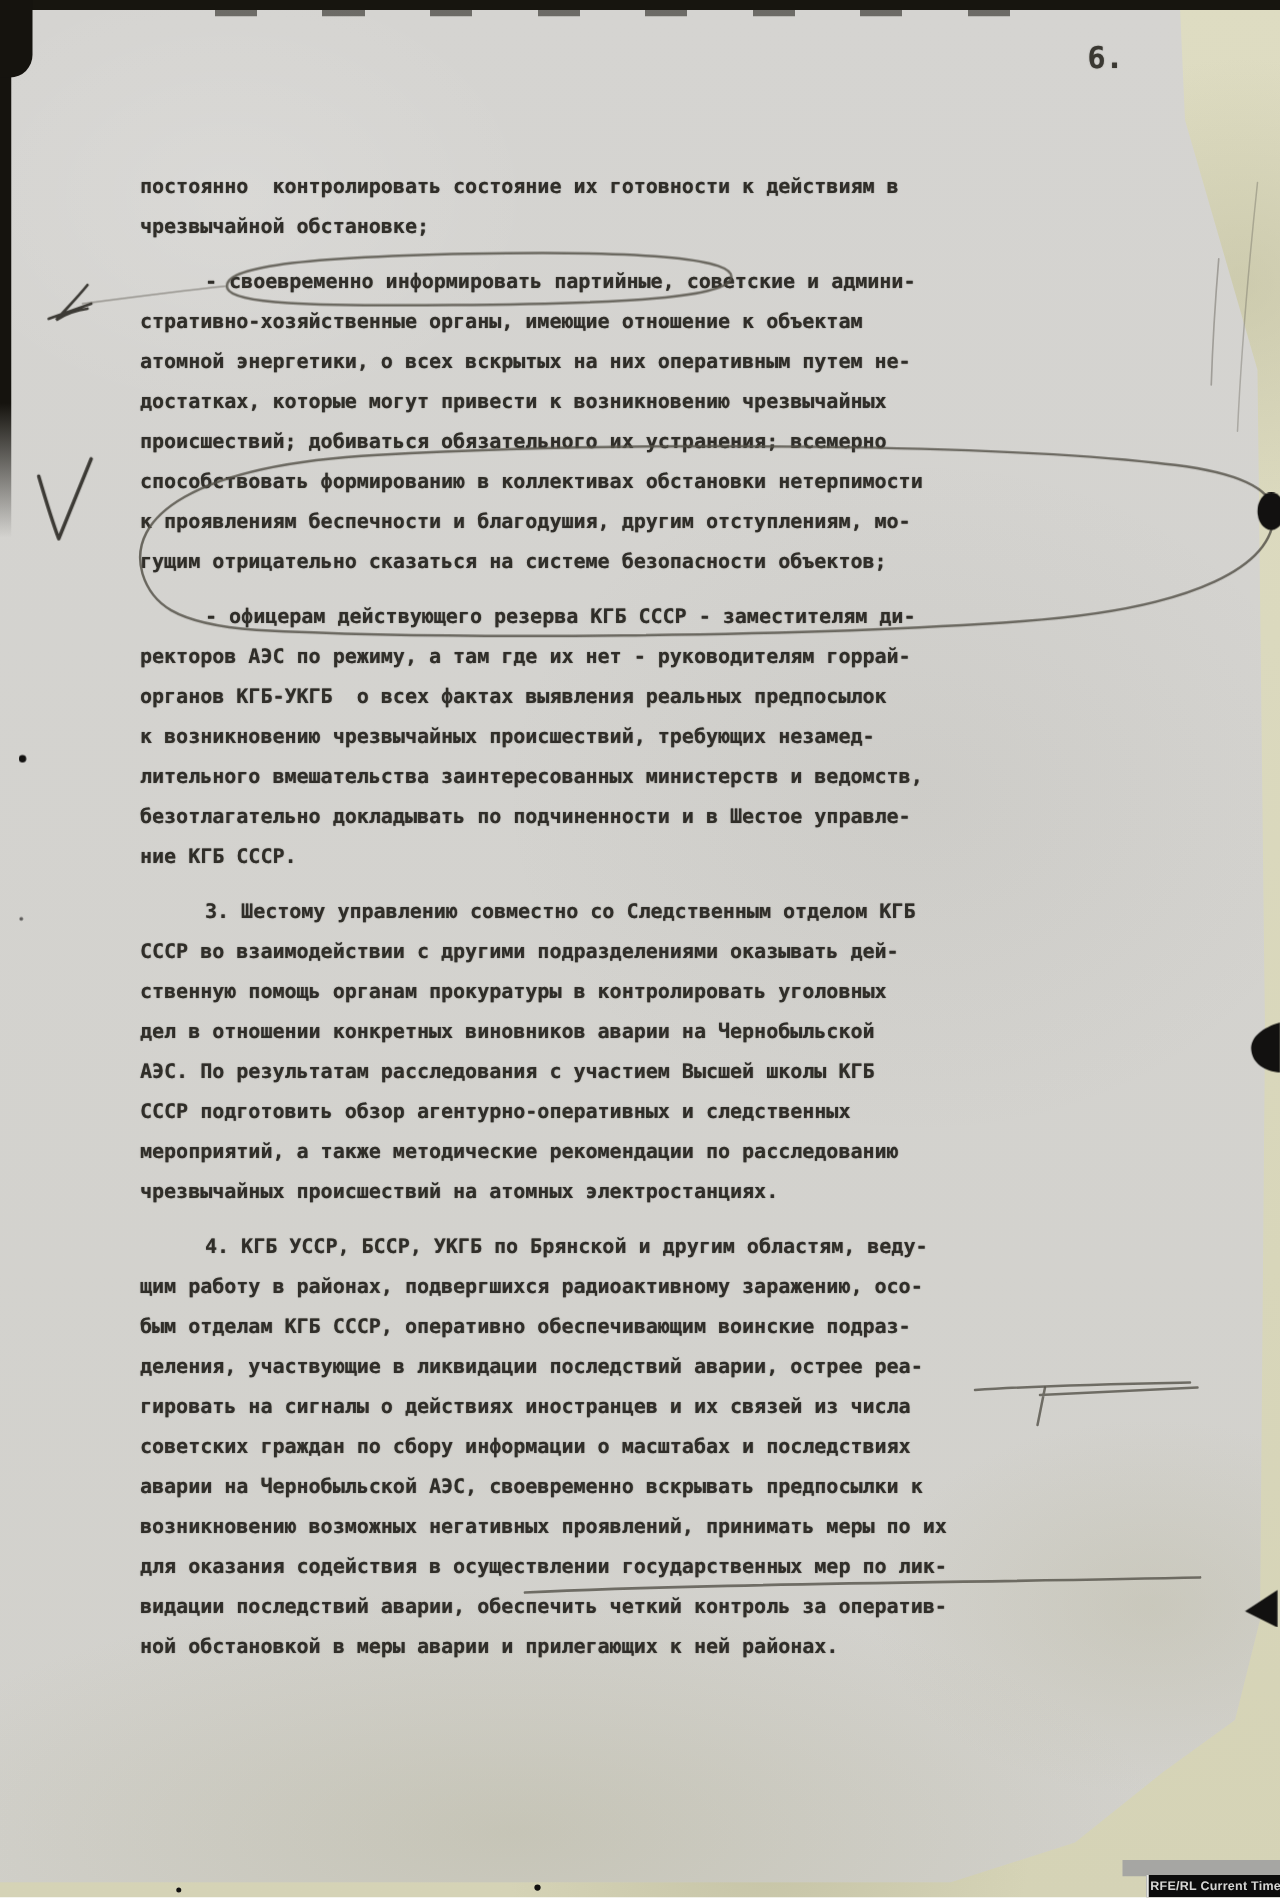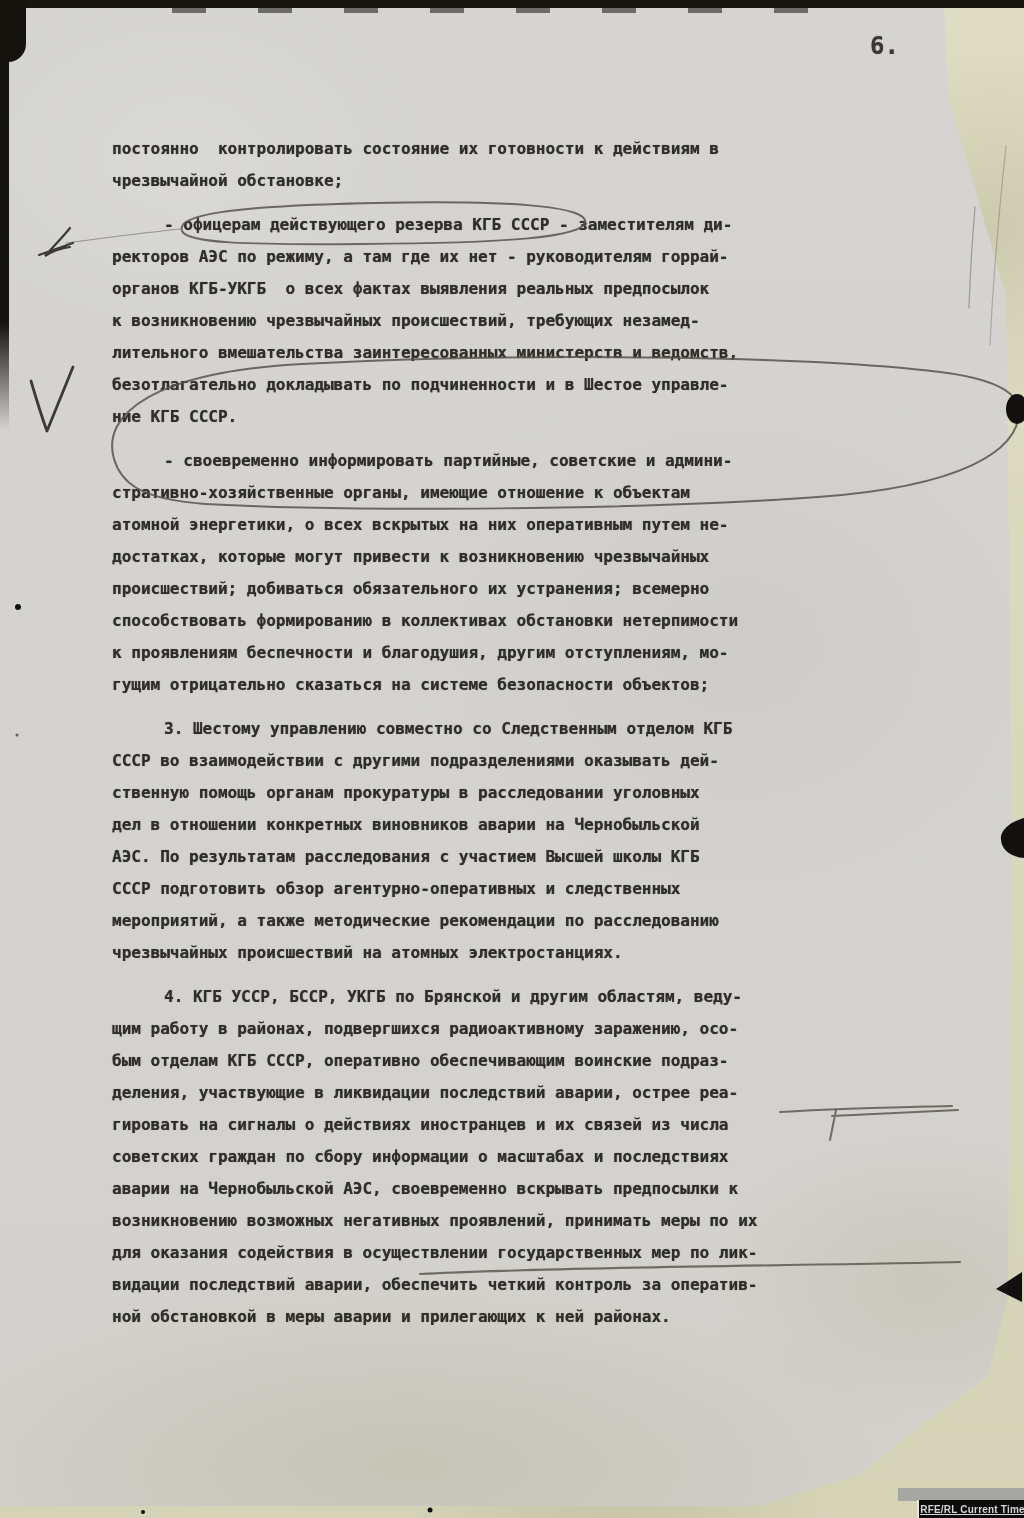--- a/index.html
+++ b/index.html
@@ -43,21 +43,21 @@
   .para.indent .tline:first-child{padding-left:52px;}
   .anno{position:absolute;left:0;top:0;pointer-events:none;}
   
   .wm-strip{position:absolute;left:898px;top:1488px;width:126px;height:13px;background:#a6a6a3;}
   .wm-box{
     position:absolute;left:917px;top:1500px;width:107px;height:18px;background:#0c0c0c;
     border-left:2px solid #e6e6e4;display:flex;align-items:center;justify-content:center;
   }
   .wm-text{
     font-family:"Liberation Sans",sans-serif;font-size:10px;font-weight:bold;color:#d6d6d4;
-    letter-spacing:.2px;white-space:nowrap;text-decoration:underline;
+    letter-spacing:.2px;white-space:nowrap;
   }
 </style>
 </head>
 <body>
 
 <div class="stage">
 
   <div class="page"></div>
 
   <div class="edge-top"></div>
@@ -66,42 +66,42 @@
   <div class="edge-corner"></div>
 
   <div class="pageno">6.</div>
 
   <div class="text-block">
       <div class="para">
         <div class="tline">постоянно  контролировать состояние их готовности к действиям в</div>
         <div class="tline">чрезвычайной обстановке;</div>
       </div>
       <div class="para indent">
-        <div class="tline">- офицерам действующего резерва КГБ СССР - заместителям ди-</div>
-        <div class="tline">ректоров АЭС по режиму, а там где их нет - руководителям горрай-</div>
-        <div class="tline">органов КГБ-УКГБ  о всех фактах выявления реальных предпосылок</div>
-        <div class="tline">к возникновению чрезвычайных происшествий, требующих незамед-</div>
-        <div class="tline">лительного вмешательства заинтересованных министерств и ведомств,</div>
-        <div class="tline">безотлагательно докладывать по подчиненности и в Шестое управле-</div>
-        <div class="tline">ние КГБ СССР.</div>
-      </div>
-      <div class="para indent">
         <div class="tline">- своевременно информировать партийные, советские и админи-</div>
         <div class="tline">стративно-хозяйственные органы, имеющие отношение к объектам</div>
         <div class="tline">атомной энергетики, о всех вскрытых на них оперативным путем не-</div>
         <div class="tline">достатках, которые могут привести к возникновению чрезвычайных</div>
         <div class="tline">происшествий; добиваться обязательного их устранения; всемерно</div>
         <div class="tline">способствовать формированию в коллективах обстановки нетерпимости</div>
         <div class="tline">к проявлениям беспечности и благодушия, другим отступлениям, мо-</div>
         <div class="tline">гущим отрицательно сказаться на системе безопасности объектов;</div>
       </div>
       <div class="para indent">
+        <div class="tline">- офицерам действующего резерва КГБ СССР - заместителям ди-</div>
+        <div class="tline">ректоров АЭС по режиму, а там где их нет - руководителям горрай-</div>
+        <div class="tline">органов КГБ-УКГБ  о всех фактах выявления реальных предпосылок</div>
+        <div class="tline">к возникновению чрезвычайных происшествий, требующих незамед-</div>
+        <div class="tline">лительного вмешательства заинтересованных министерств и ведомств,</div>
+        <div class="tline">безотлагательно докладывать по подчиненности и в Шестое управле-</div>
+        <div class="tline">ние КГБ СССР.</div>
+      </div>
+      <div class="para indent">
         <div class="tline">3. Шестому управлению совместно со Следственным отделом КГБ</div>
         <div class="tline">СССР во взаимодействии с другими подразделениями оказывать дей-</div>
-        <div class="tline">ственную помощь органам прокуратуры в расследовании уголовных</div>
+        <div class="tline">ственную помощь органам прокуратуры в контролировать уголовных</div>
         <div class="tline">дел в отношении конкретных виновников аварии на Чернобыльской</div>
         <div class="tline">АЭС. По результатам расследования с участием Высшей школы КГБ</div>
         <div class="tline">СССР подготовить обзор агентурно-оперативных и следственных</div>
         <div class="tline">мероприятий, а также методические рекомендации по расследованию</div>
         <div class="tline">чрезвычайных происшествий на атомных электростанциях.</div>
       </div>
       <div class="para indent">
         <div class="tline">4. КГБ УССР, БССР, УКГБ по Брянской и другим областям, веду-</div>
         <div class="tline">щим работу в районах, подвергшихся радиоактивному заражению, осо-</div>
         <div class="tline">бым отделам КГБ СССР, оперативно обеспечивающим воинские подраз-</div>

